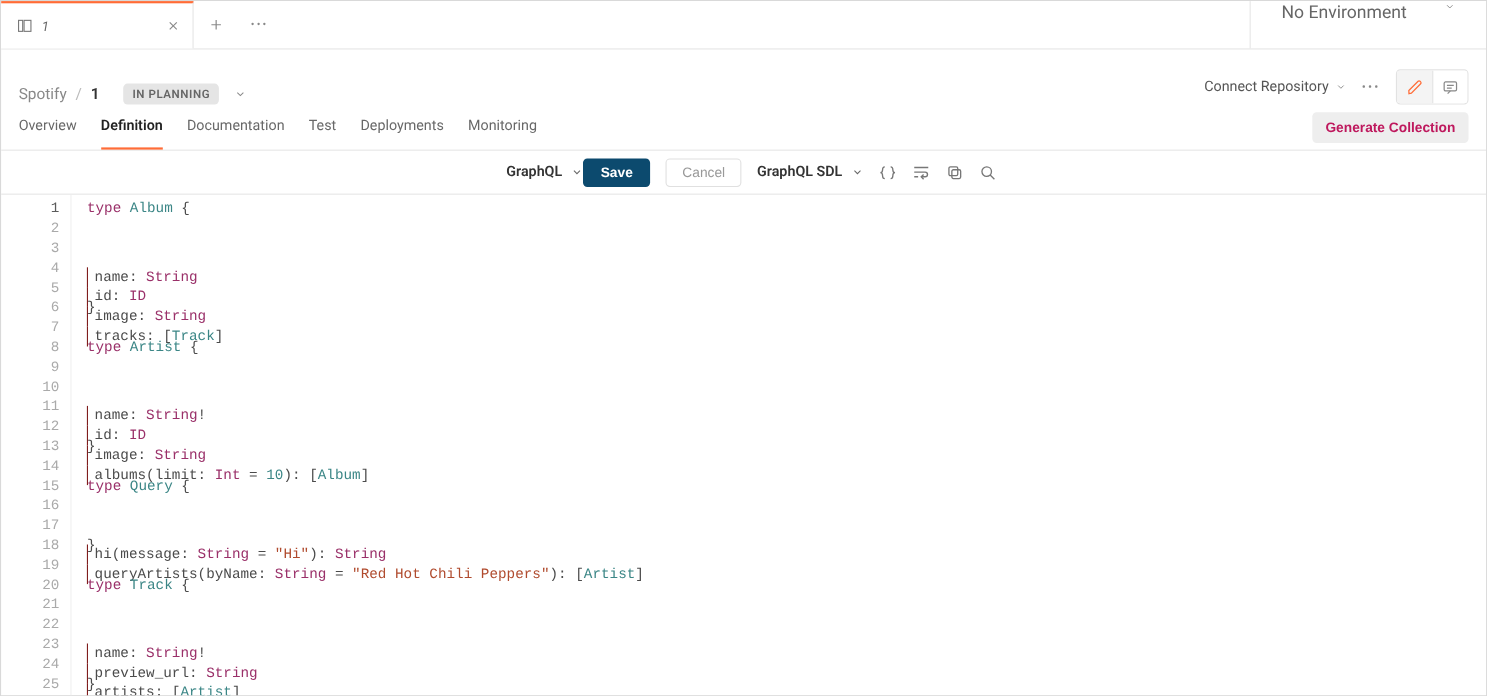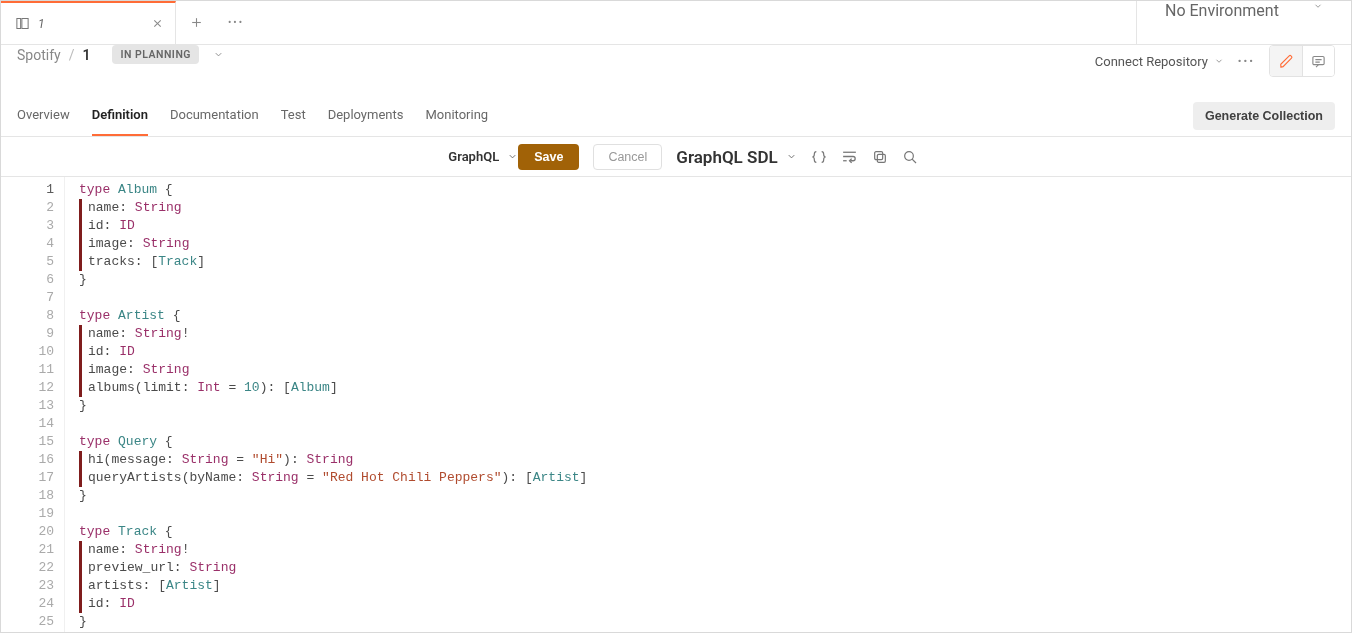--- a/index.html
+++ b/index.html
@@ -45,21 +45,21 @@
   }
   .tabstrip-spacer { flex: 1; }
   .env-select {
     display: flex; align-items: flex-start; padding: 0 28px; width: 215px;
     border-left: 1px solid #e5e5e5;
     color: #666; font-size: 16px; justify-content: space-between; cursor: pointer;
   }
 
   
   .headerbar {
-    display: flex; align-items: flex-start; justify-content: space-between;
+    display: flex; align-items: flex-end; justify-content: space-between;
     height: 50px; padding: 0 16px;
   }
   .hdr-left { display: flex; align-items: center; gap: 8px; }
   .crumb-muted { color: #888; font-size: 14px; }
   .crumb-sep { color: #bbb; font-size: 14px; }
   .crumb-strong { font-weight: 600; color: #333; font-size: 14px; }
   .status-pill {
     background: #e5e5e5; color: #666; font-size: 10.5px; font-weight: 600;
     letter-spacing: 0.5px; padding: 3px 8px; border-radius: 4px;
   }
@@ -82,58 +82,58 @@
     display: flex; align-items: center; justify-content: space-between;
     height: 42px; padding: 0 16px; border-bottom: 1px solid #e5e5e5;
   }
   .navtabs-left { display: flex; gap: 22px; height: 100%; align-items: stretch; }
   .navtab {
     display: flex; align-items: center; color: #686868; font-size: 13px;
     border-bottom: 2px solid transparent; cursor: pointer;
   }
   .navtab.active { color: #222; font-weight: 600; border-bottom-color: #ff6c37; }
   .gen-btn {
-    background: #eee; border: none; color: #404040; font-weight: 600;
+    background: #eee; border: none; color: #be185d; font-weight: 600;
     padding: 7px 12px; border-radius: 4px; font-size: 12.5px; cursor: pointer;
   }
 
   
   .toolbar {
     display: flex; align-items: center; justify-content: center;
     height: 40px; padding: 0 16px 0 30px; border-bottom: 1px solid #e5e5e5;
   }
   .schema-picker { font-weight: 600; color: #333; display: flex; align-items: center; gap: 8px; cursor: pointer; }
   .toolbar-right { display: flex; align-items: center; gap: 14px; }
   .btn-save {
-    background: #a16207; border: none; color: #fff; font-weight: 600;
+    background: #0c4a6e; border: none; color: #fff; font-weight: 600;
     padding: 6px 16px; border-radius: 4px; cursor: pointer; font-size: 12.5px;
   }
   .btn-cancel {
     background: #fff; border: 1px solid #e0e0e0; color: #999;
     padding: 5px 14px; border-radius: 4px; cursor: pointer; font-size: 12.5px;
   }
-  .sdl-picker { font-weight: 600; color: #333; display: flex; align-items: center; gap: 8px; cursor: pointer; font-size: 17px; }
+  .sdl-picker { font-weight: 600; color: #333; display: flex; align-items: center; gap: 8px; cursor: pointer; font-size: 13px; }
   .tool-icon { color: #777; cursor: pointer; display: flex; align-items: center; }
 
   
   .editor {
     display: flex; height: calc(633px - 44px - 50px - 42px - 40px);
     font-family: "SFMono-Regular", Consolas, "Liberation Mono", Menlo, monospace;
     font-size: 13px; line-height: 18px;
     overflow: hidden;
   }
   .gutter {
     width: 64px; text-align: right; padding: 4px 10px 0 0;
     color: #aaa; user-select: none; border-right: 1px solid #f0f0f0;
   }
   .gutter .ln { height: 18px; }
   .gutter .ln.h { color: #5b5b5b; }
   .codecol { padding: 4px 0 0 14px; position: relative; }
   .codeline { height: 18px; white-space: pre; }
-  .indent-guide { border-left: 3px solid #7f1d1d; padding-left: 6px; margin-left: 0px; display: inline-block; }
+  .indent-guide { border-left: 1px solid #7f1d1d; padding-left: 6px; margin-left: 0px; display: inline-block; margin-top: 44px; }
 
   .tok-kw  { color: #9a3069; }   
   .tok-typ { color: #3b8686; }   
   .tok-scl { color: #9a3069; }   
   .tok-prp { color: #4b4b4b; }   
   .tok-pun { color: #4b4b4b; }
   .tok-num { color: #3b8686; }
   .tok-str { color: #b04b2e; }
 
   .chev { display:inline-block; }

